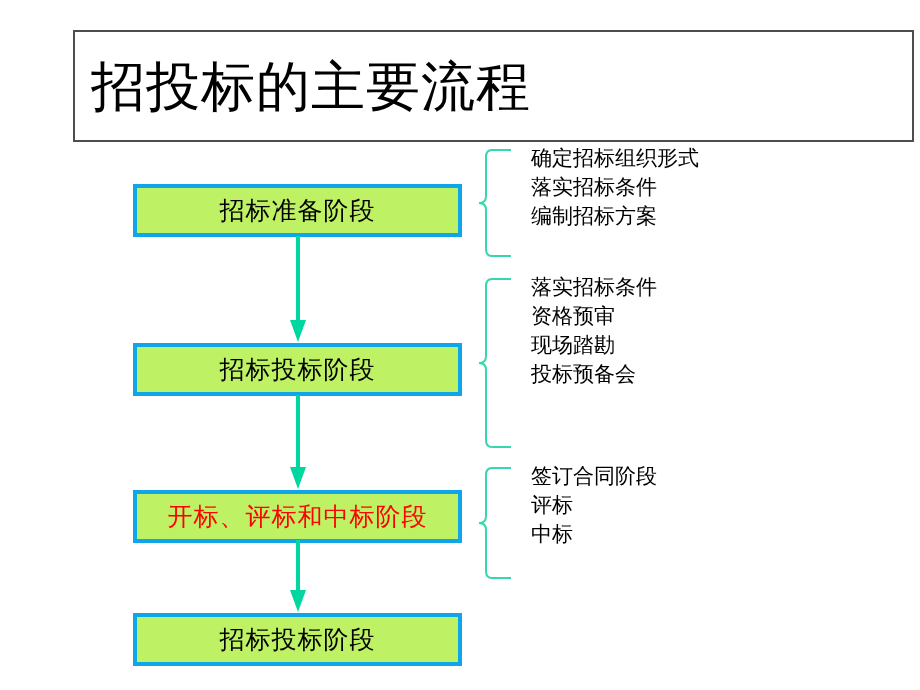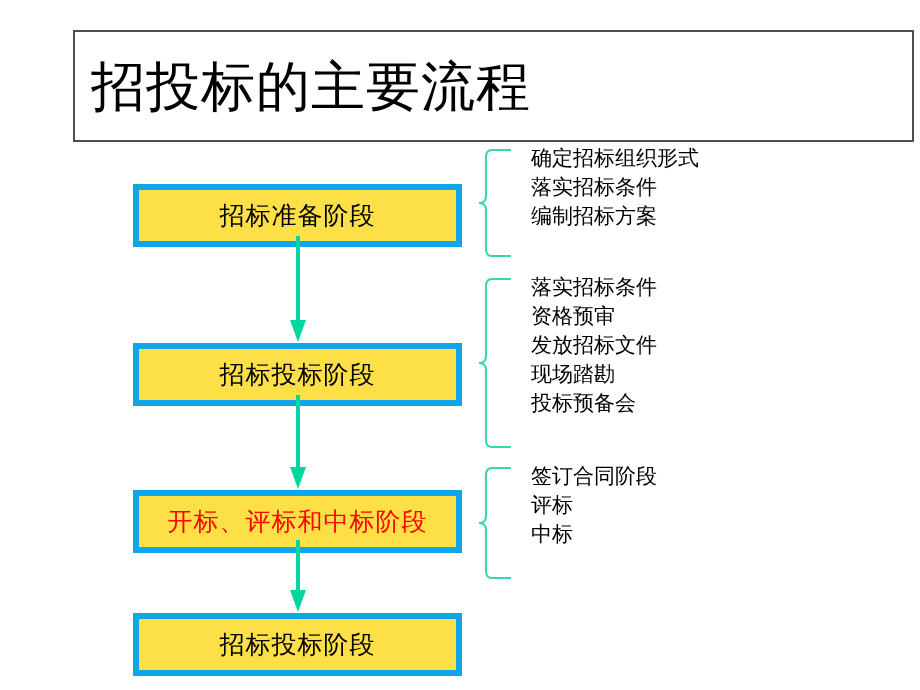--- a/index.html
+++ b/index.html
@@ -39,24 +39,24 @@
     font-weight: 400;
     color: #000000;
     white-space: nowrap;
   }
 
   
   .stage-box {
     position: absolute;
     left: 133px;
     width: 329px;
-    height: 63px;
-    border: 6px solid #0ea5e9;
+    height: 53px;
+    border: 4px solid #0ea5e9;
     box-sizing: border-box;
-    background: #fde047;
+    background: #bef264;
     display: flex;
     align-items: center;
     justify-content: center;
   }
   .stage-label {
     font-size: 25px;
     line-height: 1;
     letter-spacing: 1px;
     white-space: nowrap;
   }
@@ -170,21 +170,20 @@
 
 <div class="detail-list" id="detail-list-0">
   <div class="detail-item">确定招标组织形式</div>
   <div class="detail-item">落实招标条件</div>
   <div class="detail-item">编制招标方案</div>
 </div>
 
 <div class="detail-list" id="detail-list-1">
   <div class="detail-item">落实招标条件</div>
   <div class="detail-item">资格预审</div>
-  <div class="detail-item">发放招标文件</div>
   <div class="detail-item">现场踏勘</div>
   <div class="detail-item">投标预备会</div>
 </div>
 
 <div class="detail-list" id="detail-list-2">
   <div class="detail-item">签订合同阶段</div>
   <div class="detail-item">评标</div>
   <div class="detail-item">中标</div>
 </div>
 

